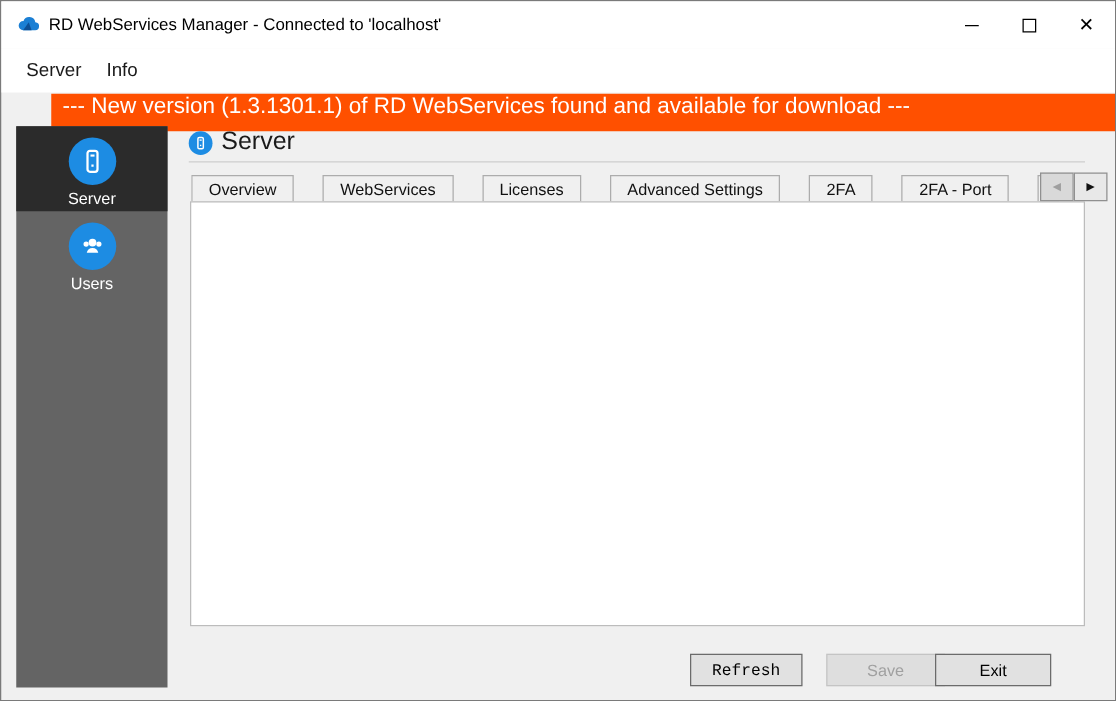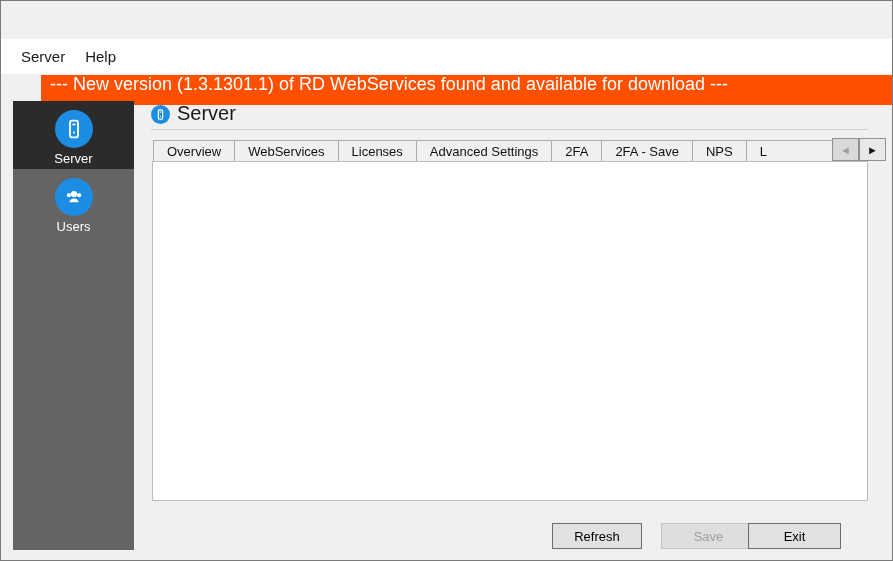--- a/index.html
+++ b/index.html
@@ -28,21 +28,21 @@
   .sidebar{position:absolute;left:12px;top:100px;width:121px;height:449px;background:#646464;}
   .side-item{height:70px;text-align:center;padding-top:9px;cursor:default;}
   .side-item.selected{background:#2b2b2b;height:68px;}
   .icon-circle{width:38px;height:38px;border-radius:50%;background:#1d8ce3;display:inline-flex;align-items:center;justify-content:center;}
   .side-label{display:block;color:#fff;font-size:13px;margin-top:3px;white-space:nowrap;}
   
   .page-icon{position:absolute;left:150px;top:104px;width:19px;height:19px;border-radius:50%;background:#1d8ce3;display:flex;align-items:center;justify-content:center;}
   .page-title{position:absolute;left:176px;top:101px;font-size:20px;color:#1a1a1a;}
   .header-rule{position:absolute;left:150px;top:128px;width:717px;height:1px;background:#cdcdcd;}
   
-  .tabstrip{position:absolute;left:152px;top:135px;width:694px;height:26px;display:flex;align-items:flex-end;overflow:hidden;}
+  .tabstrip{position:absolute;left:152px;top:135px;width:694px;height:26px;display:flex;align-items:flex-end;overflow:hidden;gap:24px;}
   .tab{flex:0 0 auto;height:22px;line-height:21px;background:#f0f0f0;border:1px solid #acacac;margin-right:-1px;
     padding:0 13px;font-size:13px;white-space:nowrap;color:#111;}
   .tab.active{height:26px;line-height:25px;background:#fff;border-bottom:none;position:relative;z-index:3;padding:0 15px;}
   .tab.clipped{width:120px;}
   .tab-scroll{position:absolute;top:137px;height:23px;width:27px;background:#d9d9d9;border:1px solid #909090;
     display:flex;align-items:center;justify-content:center;font-size:11px;z-index:4;}
   .tab-scroll.left{left:831px;color:#9f9f9f;}
   .tab-scroll.right{left:858px;color:#111;background:#e8e8e8;}
   
   .panel{position:absolute;left:151px;top:160px;width:716px;height:340px;background:#fff;border:1px solid #bcbcbc;z-index:1;}
@@ -55,33 +55,53 @@
     font-family:"Liberation Sans",sans-serif;font-size:13px;padding:1px 4px;background:#fff;}
   .checkrow{position:absolute;display:flex;align-items:center;gap:6px;font-size:13px;white-space:nowrap;}
   .checkbox{width:13px;height:13px;border:1px solid #4a4a4a;background:#fff;display:inline-block;flex:0 0 auto;}
   .info-value{position:absolute;left:514px;font-size:13px;white-space:nowrap;}
   .notice{position:absolute;left:170px;top:366px;width:673px;height:16px;background:#f9a46e;
     font-size:12.5px;line-height:16px;padding-left:4px;white-space:nowrap;overflow:hidden;}
   .notice a{color:#0000ee;text-decoration:underline;cursor:pointer;}
   
   .btn{position:absolute;top:522px;height:26px;background:#e1e1e1;border:1px solid #6b6b6b;
     font-family:"Liberation Sans",sans-serif;font-size:13px;color:#000;display:flex;align-items:center;justify-content:center;}
-  .btn-refresh{left:551px;width:90px;}
+  .btn-refresh{left:551px;width:90px;font-family:Liberation Mono, monospace;}
   .btn-save{left:660px;width:95px;border-color:#c4c4c4;color:#a0a0a0;background:#dedede;}
   .btn-exit{left:747px;width:93px;text-align:center;}
 </style>
 </head>
 <body>
 
 <div class="window">
 
+  <div class="titlebar">
+    <span class="app-icon">
+      <svg width="18" height="16" viewBox="0 0 24 20">
+        <path d="M6 17 h12.4 a4.3 4.3 0 0 0 .6-8.6 A6.6 6.6 0 0 0 6.3 7.2 A4.9 4.9 0 0 0 6 17 Z" fill="#1b7fd4"></path>
+        <path d="M6 17 L12 8.5 L15 17 Z" fill="#0d4f96"></path>
+      </svg>
+    </span>
+    <span class="title-text">RD WebServices Manager - Connected to 'localhost'</span>
+    <div class="win-controls">
+      <div class="win-btn">
+          <span class="glyph-min"></span>
+        </div>
+      <div class="win-btn">
+          <span class="glyph-max"></span>
+        </div>
+      <div class="win-btn">
+          <span class="glyph-close">✕</span>
+        </div>
+    </div>
+  </div>
 
   <div class="menubar">
     <span class="menu-item">Server</span>
-    <span class="menu-item">Help</span>
+    <span class="menu-item">Info</span>
   </div>
 
   <div class="banner">--- New version (1.3.1301.1) of RD WebServices found and available for download ---</div>
 
   <div class="sidebar">
     <div class="side-item selected">
       <span class="icon-circle">
         <svg width="24" height="24" viewBox="0 0 24 24">
           <rect x="8" y="3.6" width="8" height="16.8" rx="2" fill="none" stroke="#fff" stroke-width="1.8"></rect>
           <rect x="10.4" y="6.6" width="3.2" height="1.7" fill="#fff"></rect>
@@ -112,21 +132,21 @@
   </span>
   <span class="page-title">Server</span>
   <div class="header-rule"></div>
 
   <div class="tabstrip">
     <div class="tab">Overview</div>
     <div class="tab">WebServices</div>
     <div class="tab">Licenses</div>
     <div class="tab">Advanced Settings</div>
     <div class="tab">2FA</div>
-    <div class="tab">2FA - Save</div>
+    <div class="tab">2FA - Port</div>
     <div class="tab">NPS</div>
     <div class="tab clipped">L</div>
   </div>
   <div class="tab-scroll left">
       <span>◄</span>
     </div>
   <div class="tab-scroll right">
       <span>►</span>
     </div>
 

